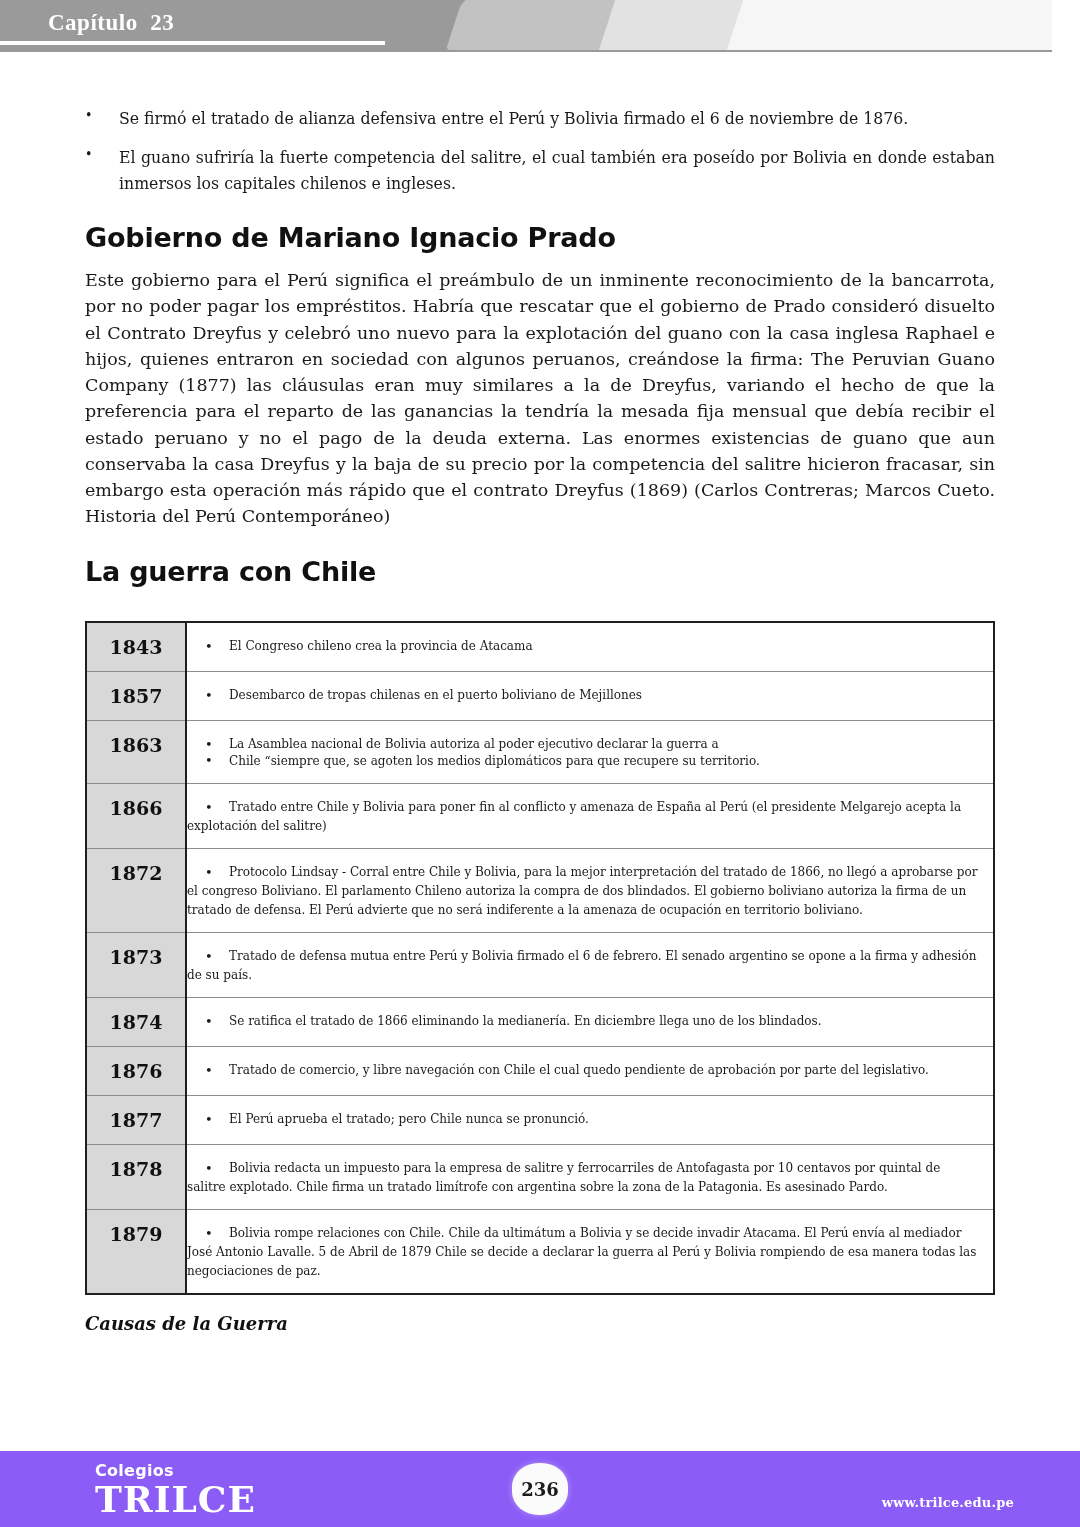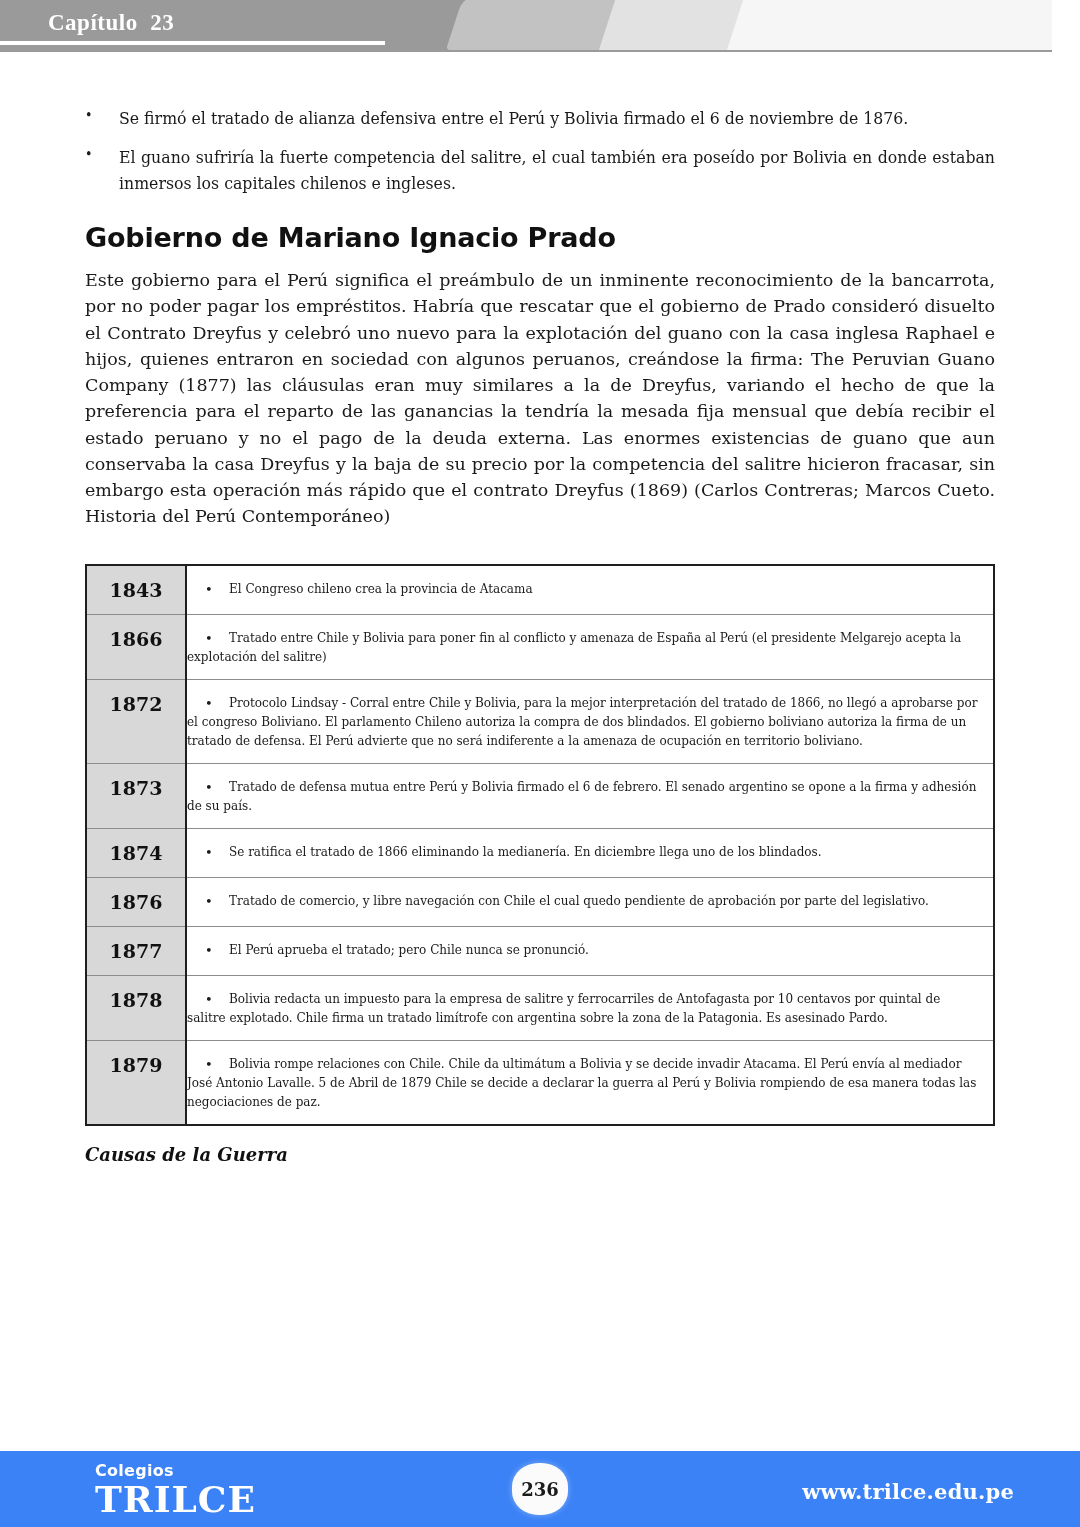--- a/index.html
+++ b/index.html
@@ -187,21 +187,21 @@
     padding-left: 0;
   }
 
   
   .footer {
     position: absolute;
     left: 0;
     bottom: 0;
     width: 1080px;
     height: 76px;
-    background: #3b82f6;
+    background: #8b5cf6;
   }
   .logo {
     position: absolute;
     left: 95px;
     top: 12px;
     color: #ffffff;
     line-height: 1;
   }
   .logo .colegios {
     font-family: "DejaVu Sans", "Liberation Sans", sans-serif;
@@ -231,25 +231,25 @@
     justify-content: center;
     font-family: "DejaVu Serif", "Liberation Serif", serif;
     font-weight: bold;
     font-size: 18px;
     color: #1b1b1b;
     box-shadow: 0 0 6px rgba(255,255,255,0.35);
   }
   .site {
     position: absolute;
     right: 66px;
-    top: 28px;
+    top: 44px;
     color: #ffffff;
     font-family: "DejaVu Serif", "Liberation Serif", serif;
     font-weight: bold;
-    font-size: 21px;
+    font-size: 13px;
     letter-spacing: 0.2px;
   }
 </style>
 </head>
 <body>
 
 <div class="header">
   <div class="hdr-band b1"></div>
   <div class="hdr-band b2"></div>
   <div class="hdr-band b3"></div>
@@ -261,28 +261,42 @@
   <div class="content">
 
     <ul class="bullets">
       <li>Se firmó el tratado de alianza defensiva entre el Perú y Bolivia firmado el 6 de noviembre de 1876.</li>
       <li>El guano sufriría la fuerte competencia del salitre, el cual también era poseído por Bolivia en donde estaban inmersos los capitales chilenos e ingleses.</li>
     </ul>
 
     <h2 class="sec">Gobierno de Mariano Ignacio Prado</h2>
     <p class="para">Este gobierno para el Perú significa el preámbulo de un inminente reconocimiento de la bancarrota, por no poder pagar los empréstitos. Habría que rescatar que el gobierno de Prado consideró disuelto el Contrato Dreyfus y celebró uno nuevo para la explotación del guano con la casa inglesa Raphael e hijos, quienes entraron en sociedad con algunos peruanos, creándose la firma: The Peruvian Guano Company (1877) las cláusulas eran muy similares a la de Dreyfus, variando el hecho de que la preferencia para el reparto de las ganancias la tendría la mesada fija mensual que debía recibir el estado peruano y no el pago de la deuda externa. Las enormes existencias de guano que aun conservaba la casa Dreyfus y la baja de su precio por la competencia del salitre hicieron fracasar, sin embargo esta operación más rápido que el contrato Dreyfus (1869) (Carlos Contreras; Marcos Cueto. Historia del Perú Contemporáneo)</p>
 
+    <h2 class="sec">La guerra con Chile</h2>
 
     <div class="tbl-wrap">
       <table class="timeline">
         <tbody>
           <tr>
             <td class="year">1843</td>
             <td class="evt">
               <span class="evt-inner">El Congreso chileno crea la provincia de Atacama</span>
+            </td>
+          </tr>
+          <tr>
+            <td class="year">1857</td>
+            <td class="evt">
+              <span class="evt-inner">Desembarco de tropas chilenas en el puerto boliviano de Mejillones</span>
+            </td>
+          </tr>
+          <tr>
+            <td class="year">1863</td>
+            <td class="evt">
+              <span class="evt-inner">La Asamblea nacional de Bolivia autoriza al poder ejecutivo declarar la guerra a</span>
+              <span class="evt-inner evt-line2" style="padding-left:42px">Chile “siempre que, se agoten los medios diplomáticos para que recupere su territorio.</span>
             </td>
           </tr>
           <tr>
             <td class="year">1866</td>
             <td class="evt">
               <span class="evt-inner">Tratado entre Chile y Bolivia para poner fin al conflicto y amenaza de España al Perú (el presidente Melgarejo acepta la explotación del salitre)</span>
             </td>
           </tr>
           <tr>
             <td class="year">1872</td>

